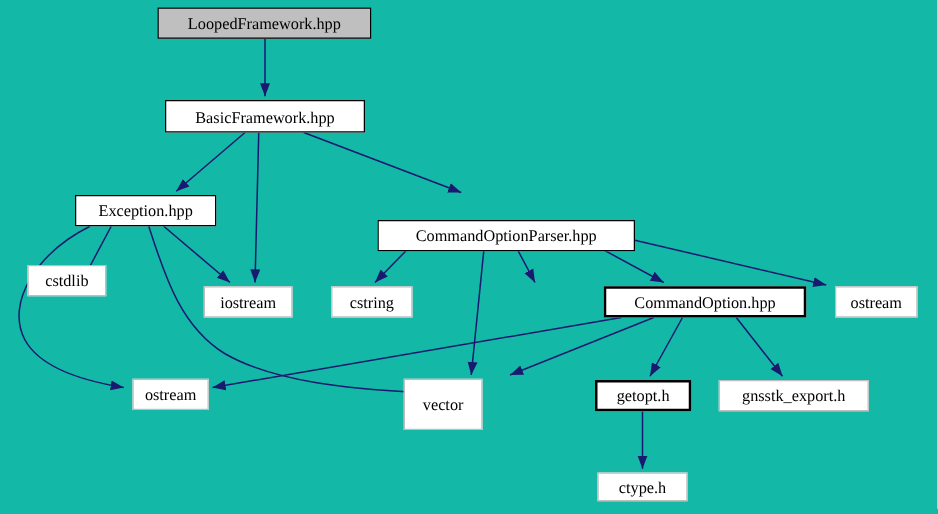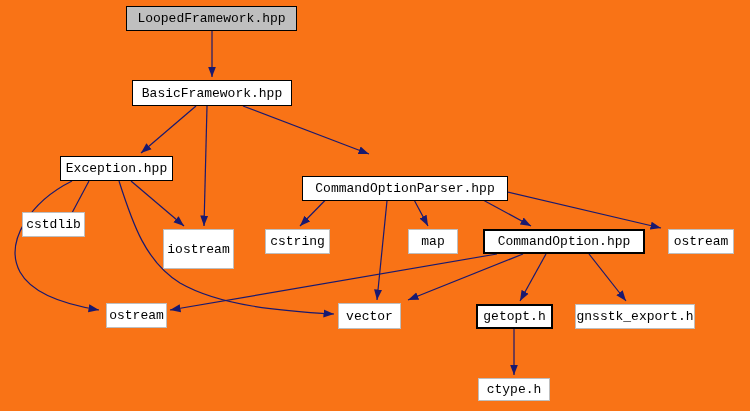--- a/index.html
+++ b/index.html
@@ -1,41 +1,41 @@
 <!DOCTYPE html>
 <html><head>
 <meta charset="utf-8">
 <style>
   html,body{margin:0;padding:0;background:#ffffff;}
   #canvas{
-    position:relative;width:750px;height:411px;background:#f97316;overflow:hidden;
-    font-family:Liberation Mono, monospace;
+    position:relative;width:750px;height:411px;background:#14b8a6;overflow:hidden;
+    font-family:Liberation Serif, serif;
   }
   #edges{position:absolute;left:0;top:0;width:750px;height:411px;}
   .node{
     position:absolute;box-sizing:border-box;background:#ffffff;border:1px solid #000000;
     display:flex;align-items:center;justify-content:center;
     font-size:13px;color:#000000;white-space:nowrap;line-height:1;
   }
   .node.leaf{border-color:#bebebe;}
   .node.bold{border-width:2px;}
   .node.root{background:#bfbfbf;}
   
   #n-looped   {left:126px;top:6px;  width:171px;height:25px;}
   #n-basic    {left:132px;top:80px; width:160px;height:26px;}
   #n-exception{left:60px; top:156px;width:113px;height:25px;}
   #n-parser   {left:302px;top:156px;width:206px;height:25px;margin-top:20px;}
   #n-cstdlib  {left:22px; top:212px;width:63px; height:25px;}
-  #n-iostream {left:163px;top:229px;width:71px; height:40px;text-align:right;}
+  #n-iostream {left:163px;top:229px;width:71px; height:25px;text-align:right;}
   #n-cstring  {left:265px;top:229px;width:65px; height:25px;}
   #n-map      {left:408px;top:229px;width:50px; height:25px;}
   #n-cmdopt   {left:483px;top:229px;width:162px;height:25px;}
   #n-ostream  {left:668px;top:229px;width:66px; height:25px;}
   #n-string   {left:106px;top:303px;width:61px; height:25px;}
-  #n-vector   {left:338px;top:303px;width:63px; height:26px;}
+  #n-vector   {left:323px;top:303px;width:63px; height:41px;}
   #n-getopt   {left:476px;top:304px;width:77px; height:25px;}
   #n-gnsstk   {left:575px;top:304px;width:120px;height:25px;}
   #n-ctype    {left:478px;top:378px;width:72px; height:23px;}
   .edge{stroke:#191970;stroke-width:1.2;fill:none;}
 </style>
 </head>
 <body>
 
 <div id="canvas">
 
@@ -65,21 +65,20 @@
     <path class="edge" d="M514,329 L514,375" marker-end="url(#arrow)"></path>
   </svg>
 
   <div id="n-looped" class="node root">LoopedFramework.hpp</div>
   <div id="n-basic" class="node">BasicFramework.hpp</div>
   <div id="n-exception" class="node">Exception.hpp</div>
   <div id="n-parser" class="node">CommandOptionParser.hpp</div>
   <div id="n-cstdlib" class="node leaf">cstdlib</div>
   <div id="n-iostream" class="node leaf">iostream</div>
   <div id="n-cstring" class="node leaf">cstring</div>
-  <div id="n-map" class="node leaf">map</div>
   <div id="n-cmdopt" class="node bold">CommandOption.hpp</div>
   <div id="n-ostream" class="node leaf">ostream</div>
   <div id="n-string" class="node leaf">ostream</div>
   <div id="n-vector" class="node leaf">vector</div>
   <div id="n-getopt" class="node bold">getopt.h</div>
   <div id="n-gnsstk" class="node leaf">gnsstk_export.h</div>
   <div id="n-ctype" class="node leaf">ctype.h</div>
 
 </div>
 

